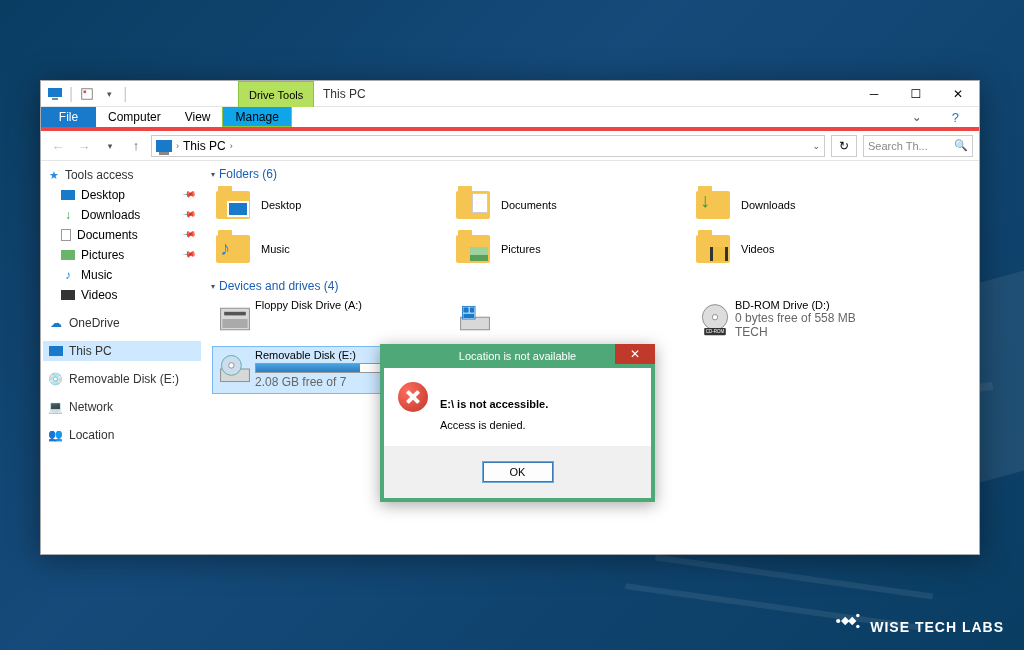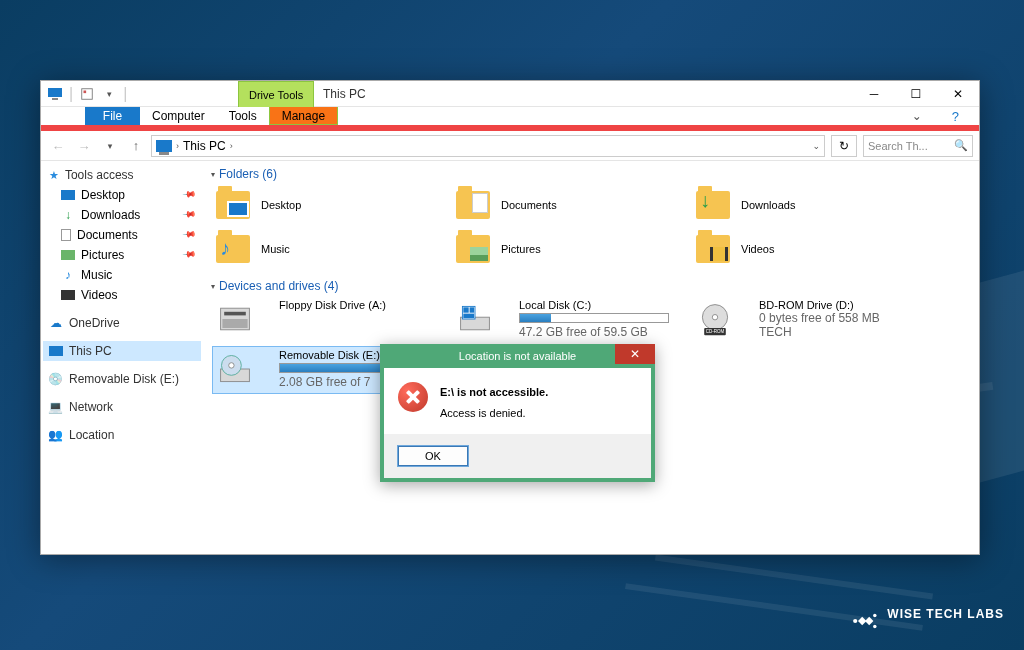--- a/index.html
+++ b/index.html
@@ -10,41 +10,41 @@
   }
   
   .streak { position:absolute; background:rgba(255,255,255,0.08); }
   .streak.s1 { right:0; top:280px; width:70px; height:200px; transform:skewY(-15deg);}
   .streak.s2 { right:30px; top:400px; width:260px; height:8px; transform:rotate(-8deg);}
   .streak.s3 { right:50px; top:430px; width:300px; height:6px; transform:rotate(-8deg);}
   .streak.s4 { right:60px; top:460px; width:240px; height:5px; transform:rotate(-8deg);}
   .streak.s5 { right:100px; bottom:40px; width:300px; height:6px; transform:rotate(8deg);}
   .streak.s6 { right:90px; bottom:70px; width:280px; height:6px; transform:rotate(8deg);}
 
-  .logo { position:absolute; right:20px; bottom:15px; color:#fff; font-size:12px; font-weight:bold; letter-spacing:1px; display:flex; align-items:flex-start; gap:8px;}
+  .logo { position:absolute; right:20px; bottom:15px; color:#fff; font-size:14px; font-weight:bold; letter-spacing:1px; display:flex; align-items:flex-end; gap:8px;}
   .logo-icon { width:28px; height:28px; }
 
   .window {
     position:absolute; left:40px; top:80px; width:940px; height:475px;
     background:#fff; border:1px solid #aaa; box-shadow:0 4px 30px rgba(0,0,0,0.4);
     display:flex; flex-direction:column;
   }
   
   .titlebar { height:26px; background:#fff; display:flex; align-items:center; position:relative; border-bottom:1px solid #e5e5e5;}
   .qat { display:flex; align-items:center; gap:6px; padding:0 6px;}
   .qat-icon { width:16px; height:16px; display:flex; align-items:center; justify-content:center;}
   .tools-tab { position:absolute; left:197px; top:0; height:26px; padding:4px 10px; font-size:11px; display:flex; align-items:center; background:#b4e05d; border:1px solid #8cc63f; border-bottom:none;}
   .title-text { position:absolute; left:282px; font-size:12px; color:#333;}
   .win-controls { position:absolute; right:0; top:0; height:26px; display:flex;}
   .win-btn { width:42px; height:26px; display:flex; align-items:center; justify-content:center; font-size:12px; cursor:pointer;}
   
-  .tabs { height:24px; display:flex; align-items:stretch; border-bottom:6px solid #ef4444; font-size:12px; position:relative;padding-left:44px;}
+  .tabs { height:24px; display:flex; align-items:stretch; border-bottom:4px solid #ef4444; font-size:12px; position:relative;}
   .tab { padding:0 12px; display:flex; align-items:center; cursor:pointer;}
   .tab.file { background:#1979ca; color:#fff; width:55px; justify-content:center;}
-  .tab.manage-tab { background:#f97316; border:1px solid #8cc63f; border-top:none;}
+  .tab.manage-tab { background:#0ea5e9; border:1px solid #8cc63f; border-top:none;}
   .tabs .spacer { flex:1;}
   .tabs .help { margin-right:8px; color:#1979ca; font-size:13px;}
   .tabs .chev { margin-right:6px; color:#555;}
   
   .navbar { height:30px; display:flex; align-items:center; gap:4px; padding:0 6px; border-bottom:1px solid #e5e5e5;}
   .nav-arrow { width:22px; height:22px; display:flex; align-items:center; justify-content:center; color:#555; font-size:13px; cursor:pointer;}
   .nav-arrow.disabled{color:#bbb; cursor:default;}
   .addr { flex:1; display:flex; align-items:center; gap:4px; border:1px solid #ccc; height:22px; padding:0 4px; font-size:12px;}
   .addr .pc-ic{ width:16px; height:12px; background:#1979ca; position:relative;}
   .addr .pc-ic::after{content:""; position:absolute; bottom:-3px; left:3px; width:10px; height:3px; background:#888;}
@@ -62,21 +62,21 @@
   .side-ic { width:14px; height:14px; display:flex; align-items:center; justify-content:center; font-size:12px;}
   .side-gap{height:8px;}
   
   .content { flex:1; padding:4px 10px; font-size:12px; position:relative; overflow:hidden;}
   .section-hdr { color:#1a5fb4; font-size:12px; display:flex; align-items:center; gap:4px; margin:2px 0 4px -2px;}
   .section-hdr .tri{ font-size:8px; color:#555;}
   .grid { display:flex; flex-wrap:wrap; gap:4px 10px; margin-bottom:10px;}
   .tile { width:230px; height:40px; display:flex; align-items:center; gap:10px; padding:2px;}
   .tile-ic { width:36px; height:36px; display:flex; align-items:center; justify-content:center;}
   .tile-txt { font-size:11px;}
-  .drive-tile { width:230px; height:46px; display:flex; gap:24px; padding:2px;}
+  .drive-tile { width:230px; height:46px; display:flex; gap:0; padding:2px;}
   .drive-tile.sel{ background:#cde8ff; outline:1px solid #7abaf2;}
   .drive-ic { width:40px; height:40px; display:flex; align-items:center; justify-content:center;}
   .drive-info { flex:1;}
   .drive-name { font-size:11px;}
   .drive-bar { width:150px; height:10px; border:1px solid #999; margin:2px 0; position:relative; background:#fff;}
   .drive-bar-fill{ position:absolute; left:0; top:0; bottom:0; background:linear-gradient(#4aa3e0,#2a7fc0);}
   .drive-sub { font-size:12px; color:#666;}
   
   .statusbar { height:22px; border-top:1px solid #e5e5e5; display:flex; align-items:center; font-size:11px; padding:0 10px; gap:20px; color:#333; position:relative;}
   .view-icons { position:absolute; right:8px; display:flex; gap:4px;}
@@ -89,23 +89,23 @@
     box-shadow:0 3px 15px rgba(0,0,0,0.35);
     font-size:11px;
   }
   .dlg-title { height:24px; background:#4fa877; color:#fff; display:flex; align-items:center; justify-content:center; position:relative; font-size:11px; margin:-4px -4px 0 -4px;}
   .dlg-close { position:absolute; right:0; top:0; width:40px; height:20px; background:#c0392b; color:#fff; display:flex; align-items:center; justify-content:center; font-size:12px; cursor:pointer;}
   .dlg-body { padding:14px 14px 10px 14px; display:flex; gap:12px; background:#fff;}
   .dlg-err-ic { width:30px; height:30px; border-radius:50%; background:radial-gradient(circle at 30% 30%, #ff6b5b, #c0392b); position:relative; flex-shrink:0;}
   .dlg-err-ic::before, .dlg-err-ic::after{content:""; position:absolute; left:7px; top:13px; width:16px; height:4px; background:#fff; border-radius:1px;}
   .dlg-err-ic::before{ transform:rotate(45deg);}
   .dlg-err-ic::after{ transform:rotate(-45deg);}
-  .dlg-msg { font-size:11px; line-height:1.9;}
+  .dlg-msg { font-size:11px; line-height:1.9;margin-top:12px;}
   .dlg-msg b{ font-weight:bold;}
-  .dlg-foot { height:44px; display:flex; align-items:center; justify-content:flex-start; padding:8px 14px;}
+  .dlg-foot { height:52px; display:flex; align-items:center; justify-content:center; padding:8px 14px;}
   .dlg-ok { width:70px; height:20px; border:1px solid #3a78b5; background:#fdfdfd; font-size:11px; cursor:pointer; outline:1px solid #6fa8dc;}
 
   
   .folder-ic{ width:34px; height:28px; background:#f6c451; border-radius:2px; position:relative;}
   .folder-ic::before{content:""; position:absolute; top:-5px; left:2px; width:14px; height:6px; background:#f6c451; border-radius:1px;}
   .folder-desk::after{content:""; position:absolute; bottom:2px; right:1px; width:18px; height:12px; background:#1979ca; border:2px solid #fff;}
   .folder-mus::after{content:"♪"; position:absolute; left:4px; top:2px; font-size:20px; color:#2a8cde;}
   .folder-doc::after{content:""; position:absolute; right:2px; top:2px; width:14px; height:18px; background:#fff; border:1px solid #ccc;}
   .folder-pic::after{content:""; position:absolute; right:2px; bottom:2px; width:18px; height:14px; background:linear-gradient(#9cd39c 60%, #5a9e5a 60%);}
   .folder-dl::after{content:"↓"; position:absolute; left:4px; top:-2px; font-size:20px; color:#2a9e4a; font-weight:bold;}
@@ -146,21 +146,21 @@
     <div class="win-controls">
       <div class="win-btn">─</div>
       <div class="win-btn">☐</div>
       <div class="win-btn">✕</div>
     </div>
   </div>
 
   <div class="tabs">
     <div class="tab file">File</div>
     <div class="tab">Computer</div>
-    <div class="tab">Tools</div>
+    <div class="tab">View</div>
     <div class="tab manage-tab">Manage</div>
     <div class="spacer"></div>
     <div class="tab chev">⌄</div>
     <div class="tab help">?</div>
   </div>
 
   <div class="navbar">
     <div class="nav-arrow disabled">←</div>
     <div class="nav-arrow disabled">→</div>
     <div class="nav-arrow" style="font-size:9px;">▾</div>
@@ -303,27 +303,20 @@
         <div class="drive-tile">
           <div class="drive-ic">
               <svg viewBox="0 0 40 40" width="36" height="36">
                 <rect x="4" y="18" width="32" height="14" fill="#d8d8d8" stroke="#888"></rect>
                 <rect x="6" y="6" width="14" height="14" fill="#fff" stroke="#1979ca"></rect>
                 <rect x="7" y="7" width="6" height="6" fill="#1979ca"></rect>
                 <rect x="14" y="7" width="5" height="6" fill="#1979ca"></rect>
                 <rect x="7" y="14" width="12" height="5" fill="#1979ca"></rect>
               </svg>
             </div>
-          <div class="drive-info">
-            <div class="drive-name">Local Disk (C:)</div>
-            <div class="drive-bar">
-                <div class="drive-bar-fill" style="width:21%;"></div>
-              </div>
-            <div class="drive-sub">47.2 GB free of 59.5 GB</div>
-          </div>
         </div>
         <div class="drive-tile">
           <div class="drive-ic">
               <svg viewBox="0 0 40 40" width="36" height="36">
                 <circle cx="20" cy="18" r="14" fill="#ddd" stroke="#888"></circle>
                 <circle cx="20" cy="18" r="3" fill="#fff" stroke="#888"></circle>
                 <rect x="8" y="30" width="24" height="8" rx="1" fill="#333"></rect>
                 <text x="20" y="36" font-size="5" fill="#fff" text-anchor="middle">CD-ROM</text>
               </svg>
             </div>

